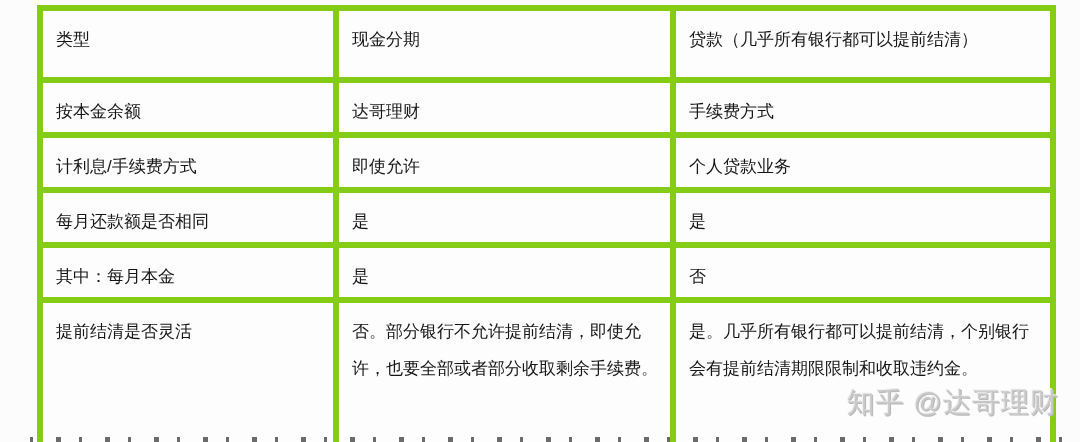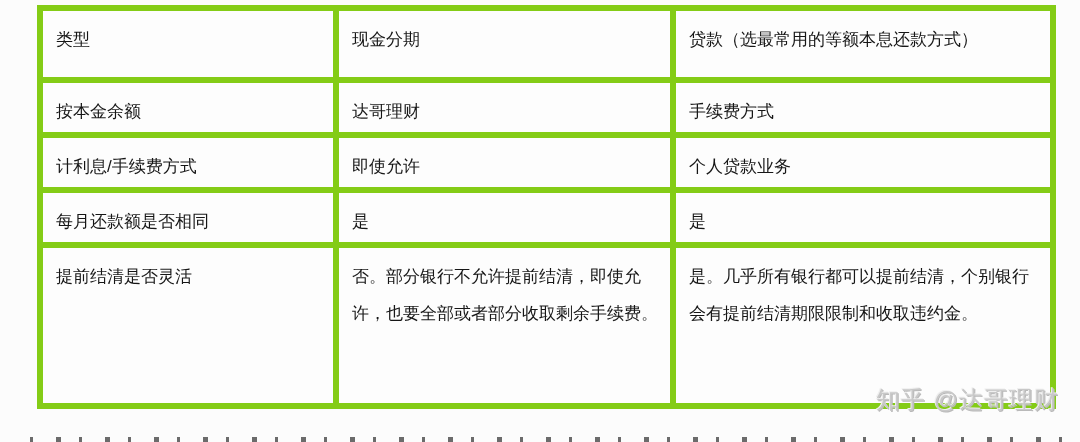--- a/index.html
+++ b/index.html
@@ -41,21 +41,21 @@
   tr.r3 { height: 38px; margin-top: 42px; }
   tr.r4 { height: 38px; }
   tr.r5 { height: 37px; }
   tr.r6 { height: 33px; }
   tr.r7 { height: 161px; }
   td.indent { padding-left: 77px; }
   .watermark {
     position: absolute;
     top: 384px;
     right: 21px;
-    font-size: 24px;
+    font-size: 28px;
     letter-spacing: 1px;
     color: #c8c8c8;
     text-shadow: -1px -1px 0 #efefef, 1px 1px 0 #b9b9b9;
     white-space: nowrap;
     pointer-events: none;
   }
   
   .cropped-line {
     position: absolute;
     left: 30px;
@@ -79,37 +79,42 @@
   <table class="cmp">
     <colgroup>
       <col style="width:296px">
       <col style="width:337px">
       <col style="width:380px">
     </colgroup>
     <tbody>
       <tr class="r1">
         <td><span>类型</span></td>
         <td><span>现金分期</span></td>
-        <td><span>贷款（选最常用的等额本息还款方式）</span></td>
+        <td><span>贷款（几乎所有银行都可以提前结清）</span></td>
       </tr>
       <tr class="r2">
         <td><span>按本金余额</span></td>
         <td><span>达哥理财</span></td>
         <td><span>手续费方式</span></td>
       </tr>
       <tr class="r3">
         <td><span>计利息/手续费方式</span></td>
         <td><span>即使允许</span></td>
         <td><span>个人贷款业务</span></td>
       </tr>
       <tr class="r4">
         <td><span>每月还款额是否相同</span></td>
         <td><span>是</span></td>
         <td><span>是</span></td>
       </tr>
+      <tr class="r5">
+        <td><span>其中：每月本金</span></td>
+        <td><span>是</span></td>
+        <td><span>否</span></td>
+      </tr>
       <tr class="r7">
         <td><span>提前结清是否灵活</span></td>
         <td><span>否。部分银行不允许提前结清，即使允许，也要全部或者部分收取剩余手续费。</span></td>
         <td><span>是。几乎所有银行都可以提前结清，个别银行会有提前结清期限限制和收取违约金。</span></td>
       </tr>
     </tbody>
   </table>
 </div>
 
 <div class="watermark">知乎 @达哥理财</div>

